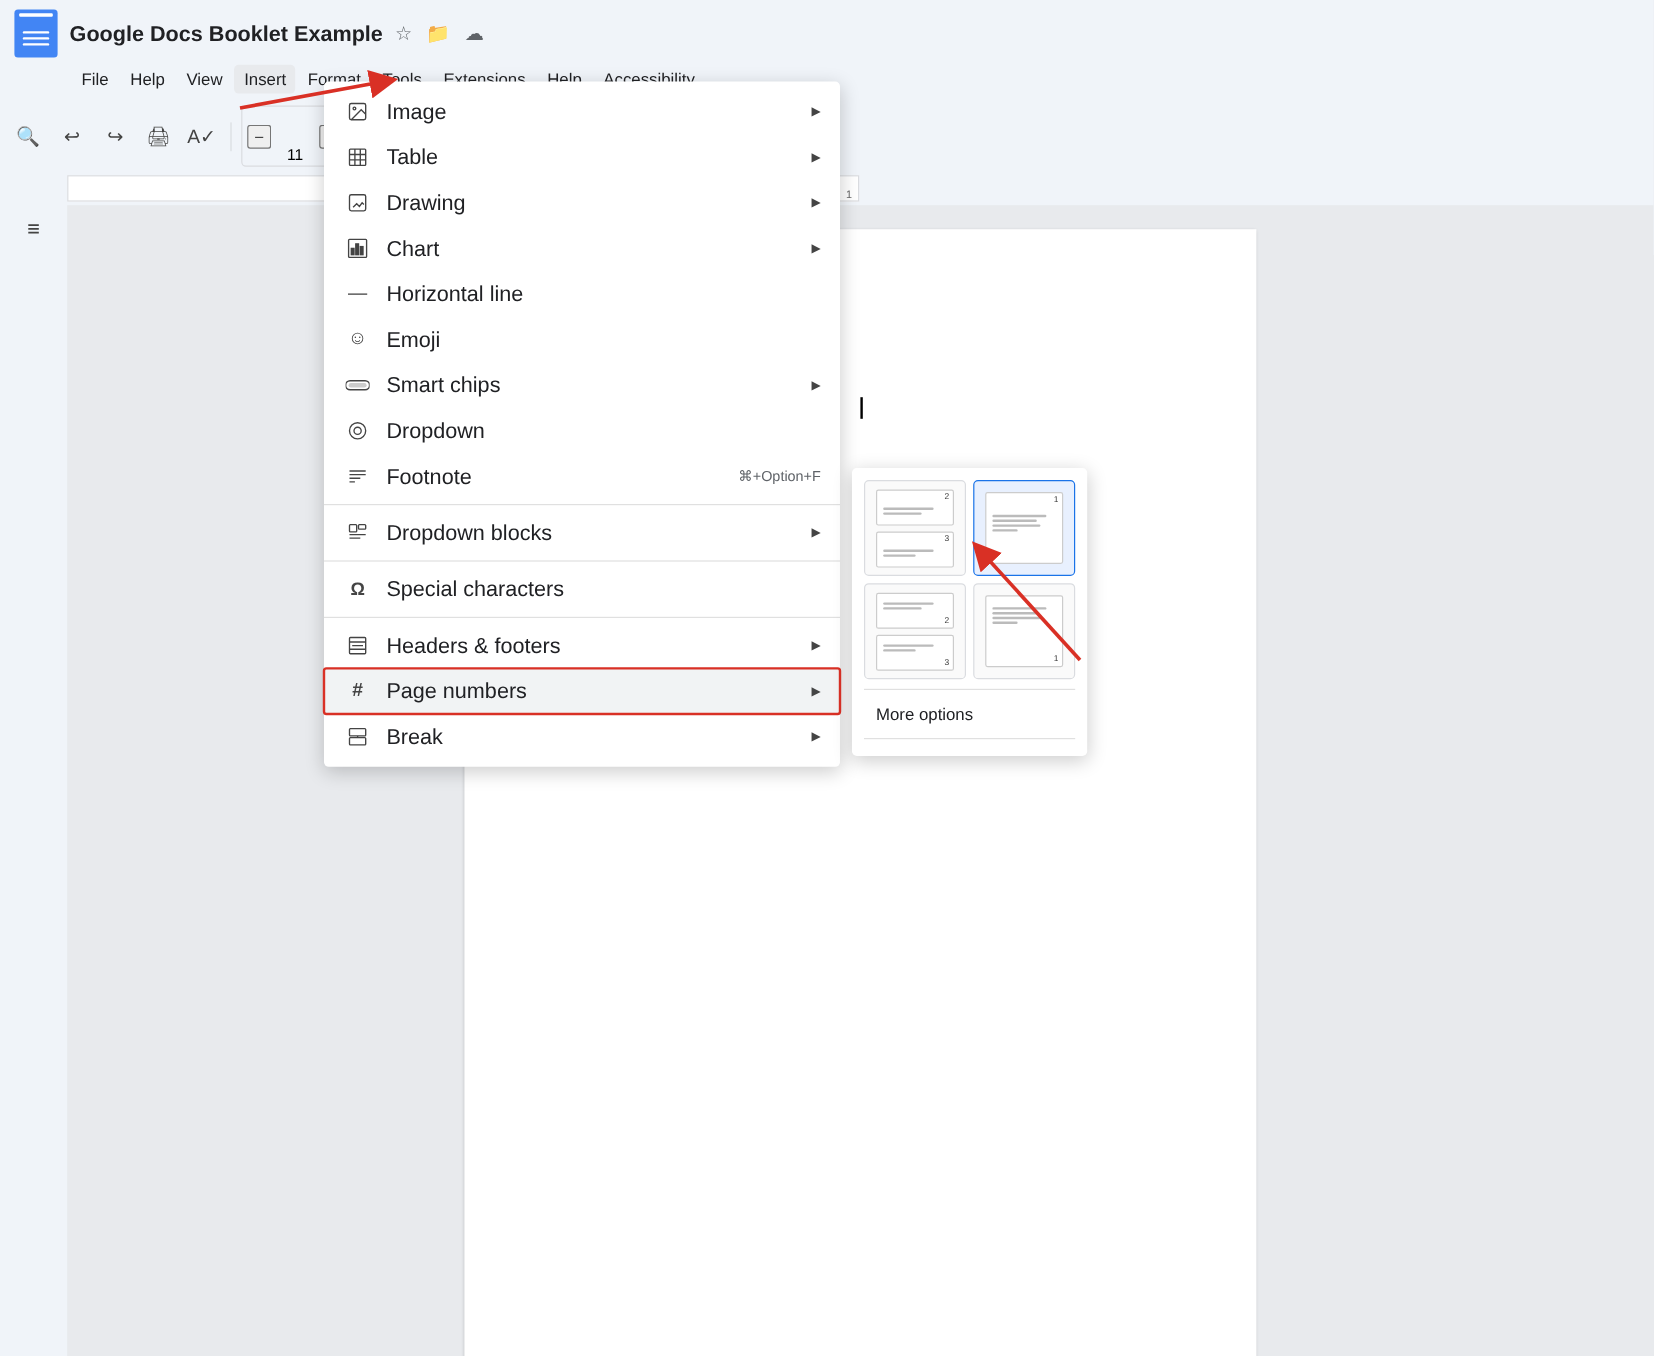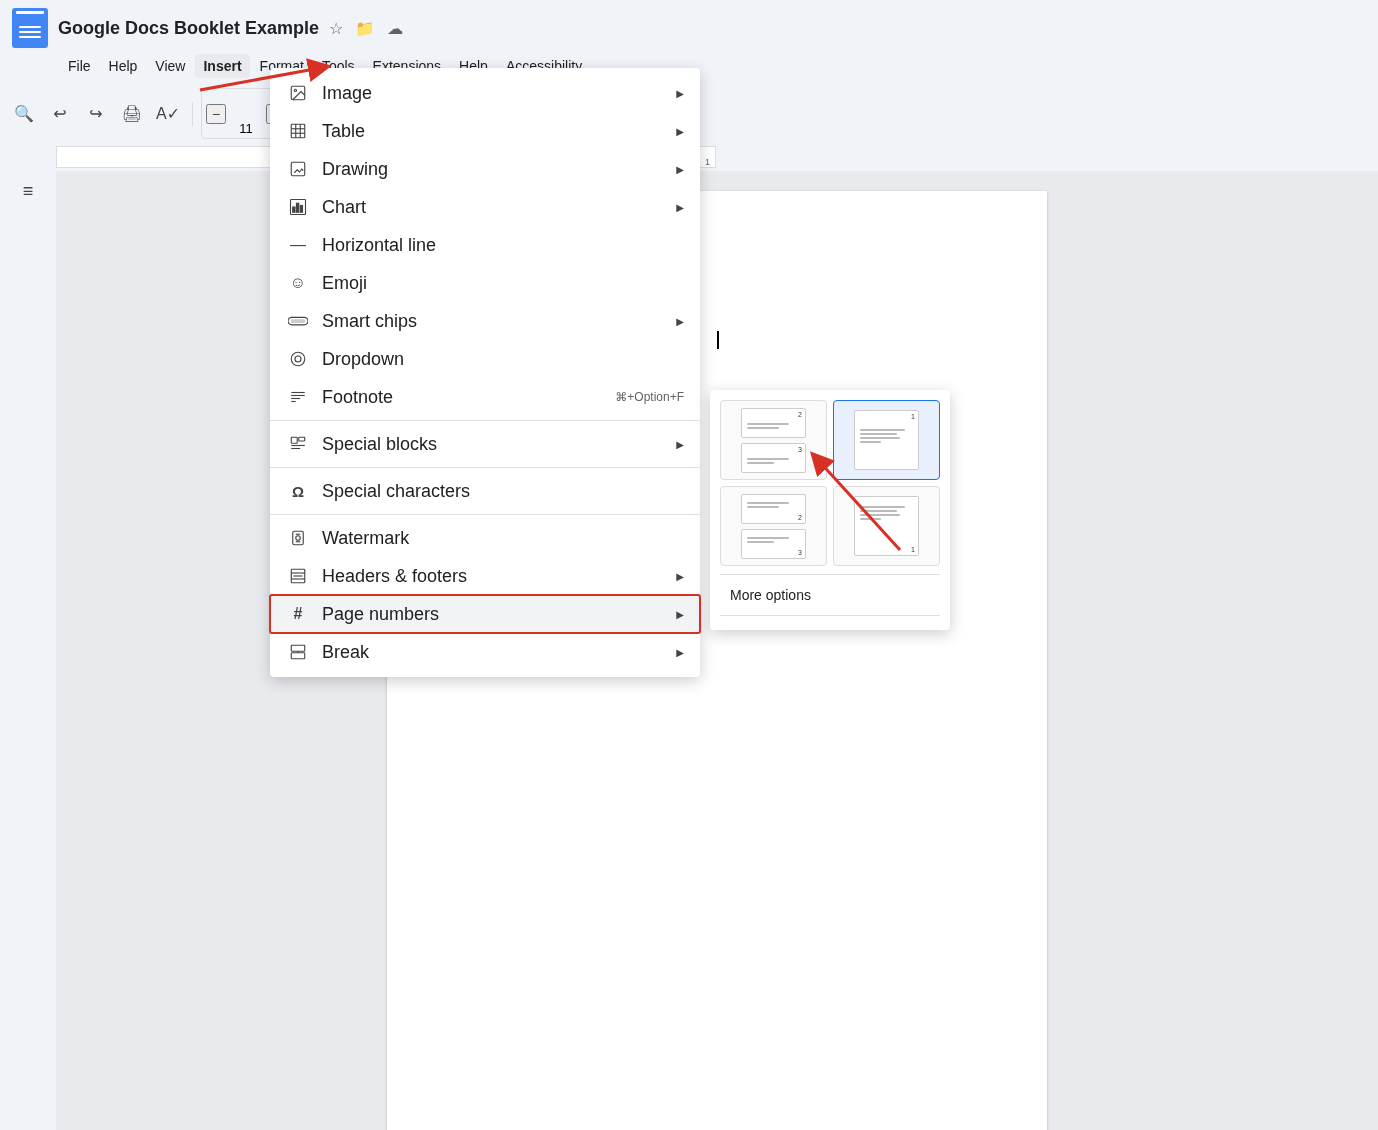--- a/index.html
+++ b/index.html
@@ -80,21 +80,21 @@
       color: #202124;
     }
     .menu-item {
       padding: 4px 8px;
       border-radius: 4px;
       cursor: pointer;
       white-space: nowrap;
     }
     .menu-item.active {
       background: #e8eaed;
-      font-weight: 700;
+      font-weight: 400;
     }
 
     
     .toolbar {
       background: #f0f4f9;
       padding: 4px 8px;
       display: flex;
       align-items: center;
       gap: 4px;
       border-bottom: none;
@@ -287,21 +287,21 @@
     }
 
     
     .page-numbers-submenu {
       position: absolute;
       top: 390px;
       left: 710px;
       background: white;
       box-shadow: 0 4px 16px rgba(0,0,0,0.2);
       border-radius: 4px;
-      width: 240px;
+      width: 196px;
       z-index: 101;
       padding: 10px;
     }
     .pn-grid {
       display: grid;
       grid-template-columns: 1fr 1fr;
       gap: 6px;
       margin-bottom: 8px;
     }
     .pn-option {
@@ -540,45 +540,34 @@
 
   <div class="menu-section-item">
     <span class="menu-icon">
       <svg width="18" height="18" viewBox="0 0 24 24" fill="none" stroke="#444" stroke-width="1.5">
         <rect x="3" y="3" width="8" height="8" rx="1"></rect>
         <rect x="13" y="3" width="8" height="5" rx="1"></rect>
         <line x1="3" y1="14" x2="21" y2="14"></line>
         <line x1="3" y1="18" x2="15" y2="18"></line>
       </svg>
     </span>
-    <span class="menu-label">Special blocks</span>
+    <span class="menu-label">Dropdown blocks</span>
     <span class="menu-arrow">▶</span>
   </div>
 
   <div class="menu-divider"></div>
 
   <div class="menu-section-item">
     <span class="menu-icon" style="font-size:15px;font-weight:bold;">Ω</span>
     <span class="menu-label">Special characters</span>
   </div>
 
 
   <div class="menu-divider"></div>
 
-  <div class="menu-section-item">
-    <span class="menu-icon">
-      <svg width="18" height="18" viewBox="0 0 24 24" fill="none" stroke="#444" stroke-width="1.5">
-        <rect x="5" y="3" width="14" height="18" rx="2"></rect>
-        <circle cx="12" cy="12" r="3"></circle>
-        <line x1="9" y1="7" x2="15" y2="7"></line>
-        <line x1="9" y1="17" x2="15" y2="17"></line>
-      </svg>
-    </span>
-    <span class="menu-label">Watermark</span>
-  </div>
 
   <div class="menu-section-item">
     <span class="menu-icon">
       <svg width="18" height="18" viewBox="0 0 24 24" fill="none" stroke="#444" stroke-width="1.5">
         <rect x="3" y="3" width="18" height="18" rx="1"></rect>
         <line x1="3" y1="8" x2="21" y2="8"></line>
         <line x1="3" y1="16" x2="21" y2="16"></line>
         <line x1="6" y1="12" x2="18" y2="12"></line>
       </svg>
     </span>

